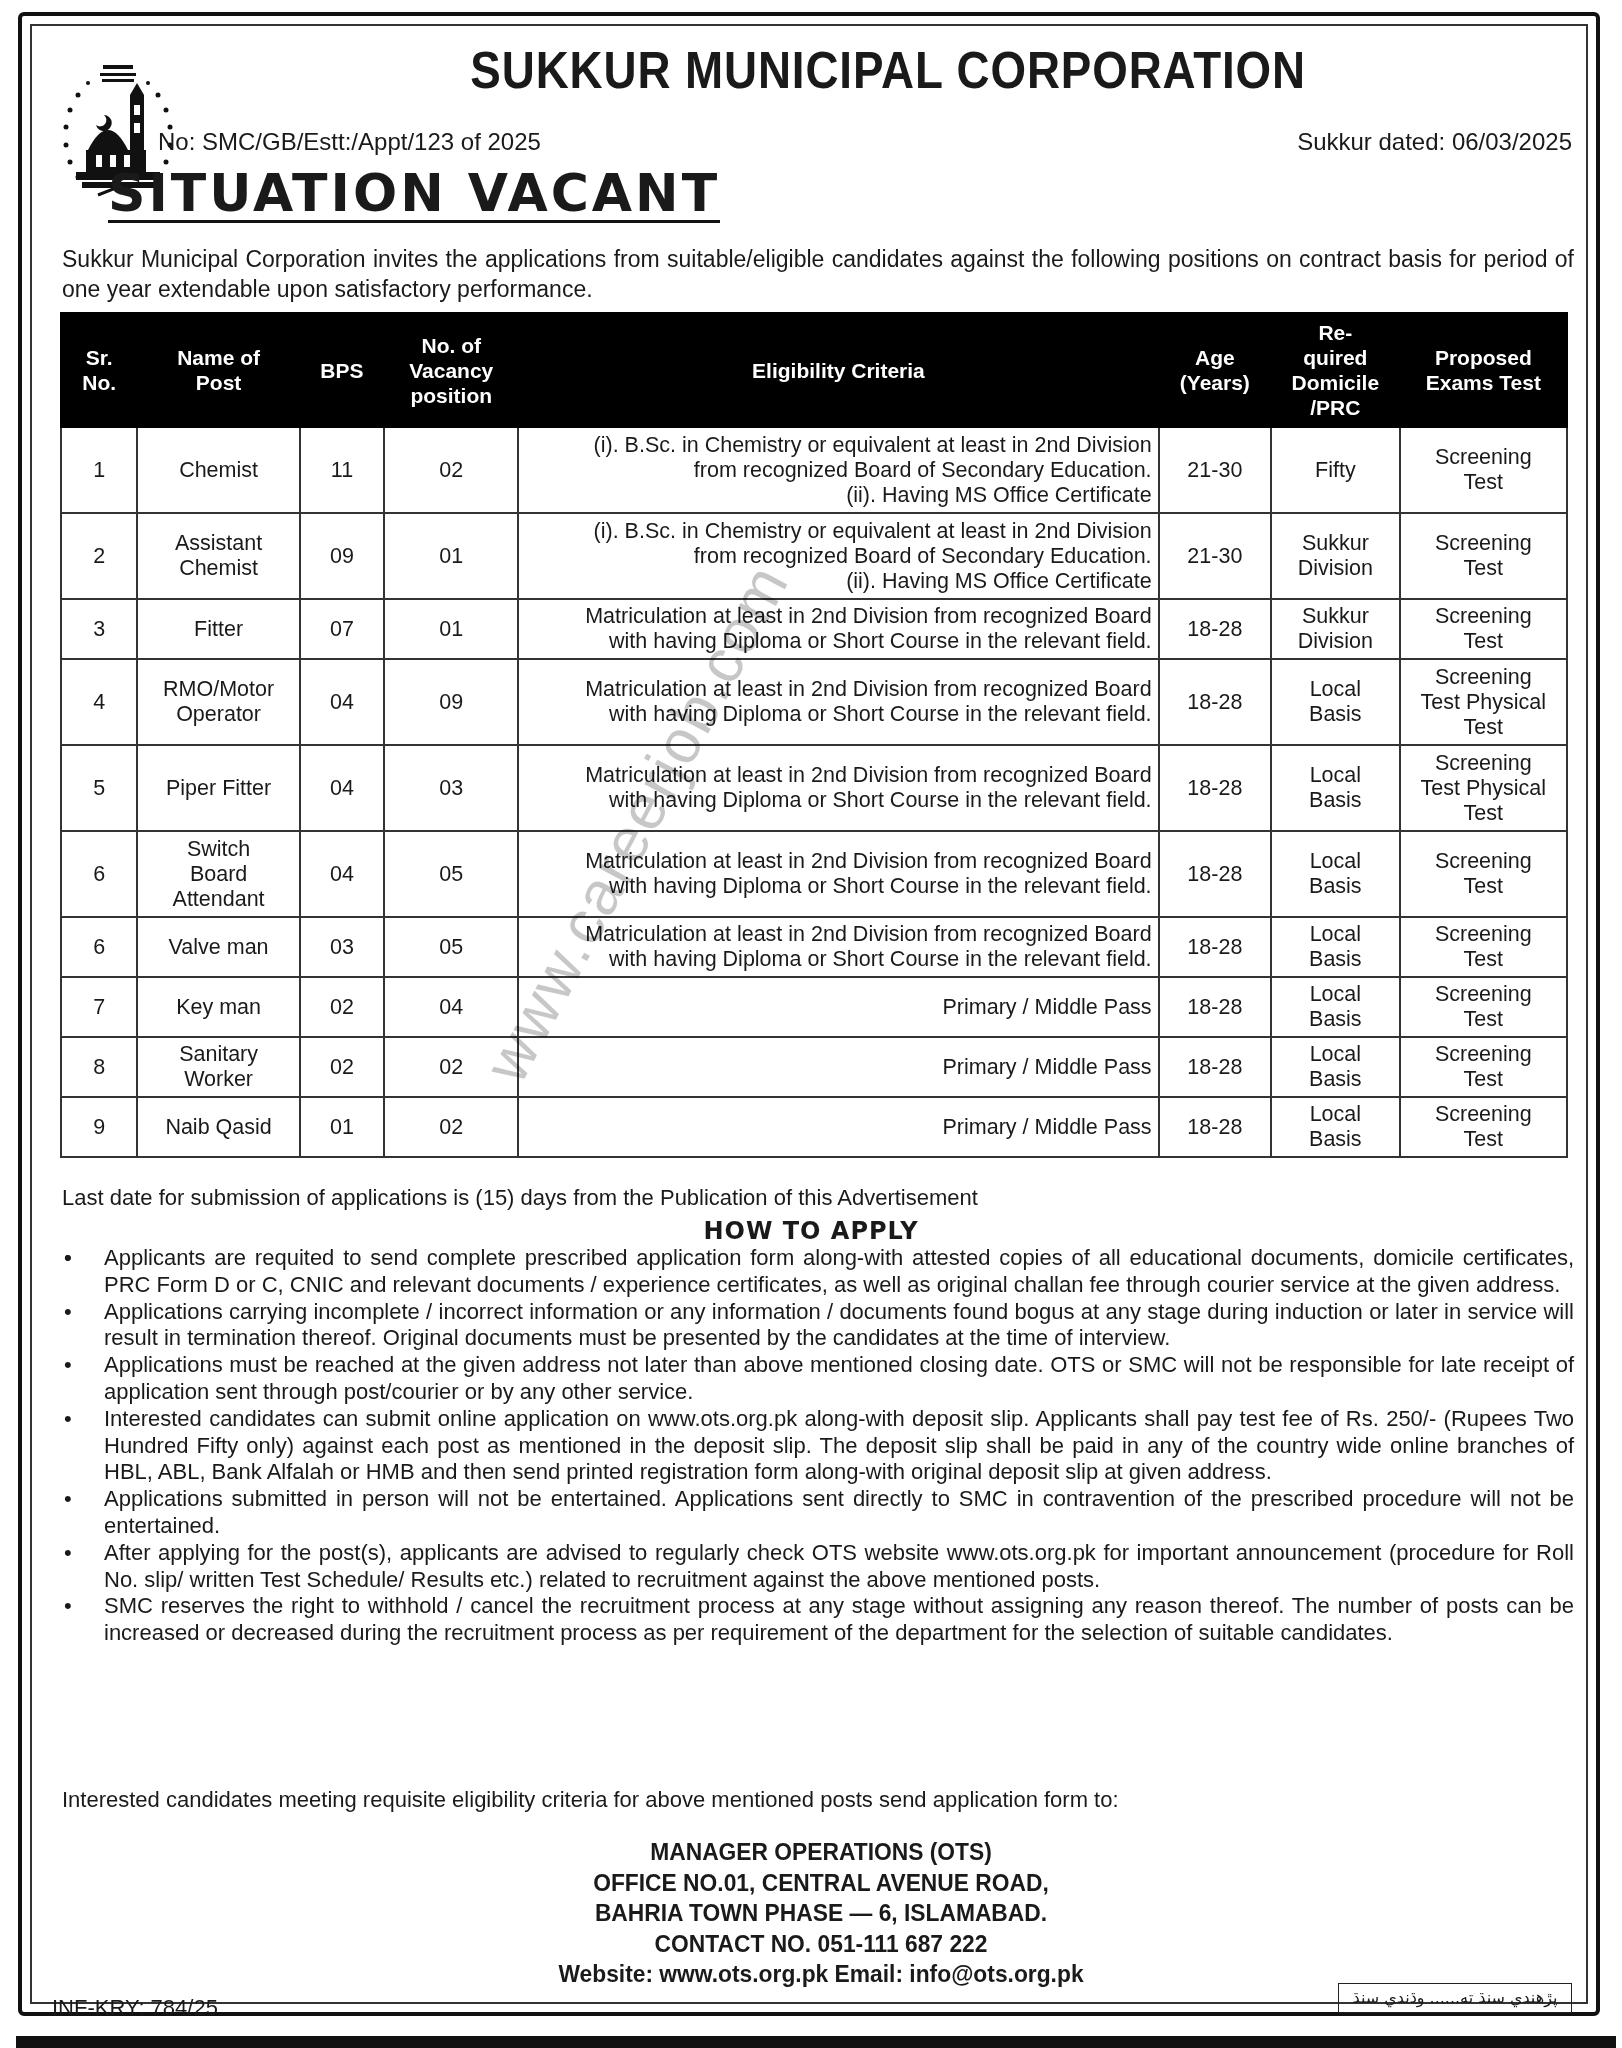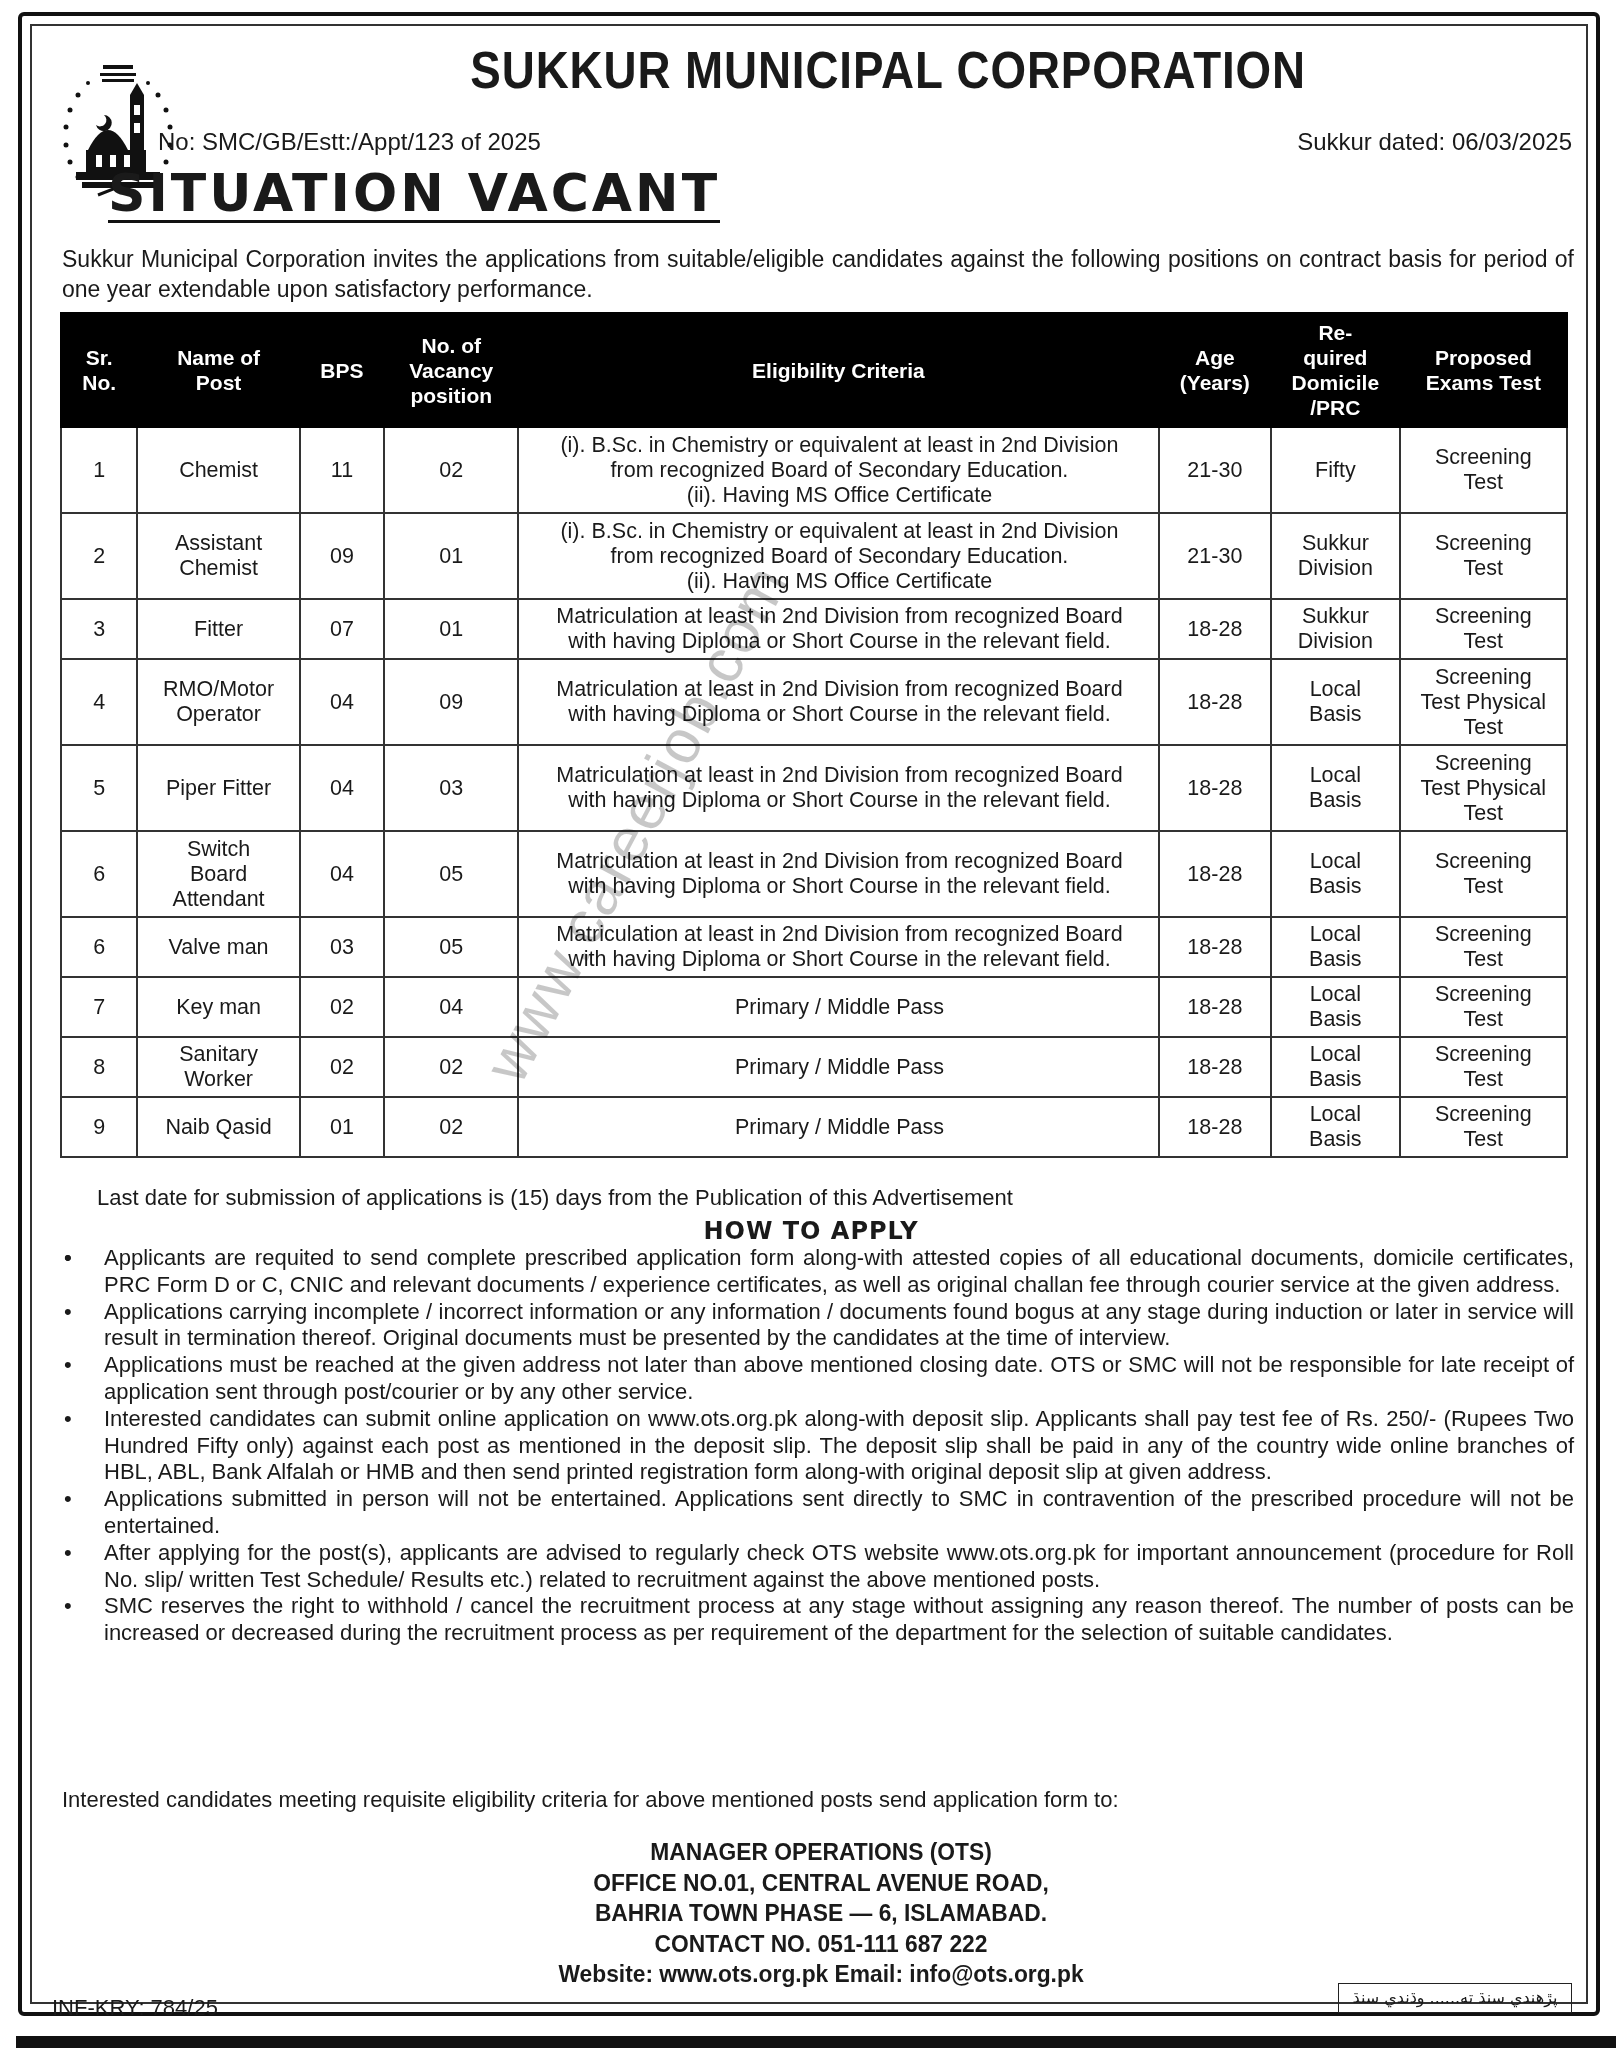--- a/index.html
+++ b/index.html
@@ -19,26 +19,26 @@
   .subtitle { position: absolute; left: 8px; right: 0; top: 166px; padding-left: 100px; }
   .subtitle span { display: inline-block; font-size: 52px; font-weight: bold; letter-spacing: 3px;
                    border-bottom: 3px solid #111; line-height: 54px; font-family: "DejaVu Sans", sans-serif; }
   .intro { position: absolute; left: 62px; right: 48px; top: 244px; font-size: 23px; line-height: 30px; text-align: justify; }
 
   table.jobs { position: absolute; left: 60px; top: 312px; width: 1508px; border-collapse: collapse;
                font-size: 21.5px; line-height: 25px; }
   table.jobs th { background: #000; color: #fff; font-weight: bold; font-size: 21px; line-height: 25px;
                   padding: 4px 4px; text-align: center; border: 2px solid #000; height: 104px; }
   table.jobs td { border: 2px solid #333; text-align: center; vertical-align: middle; padding: 2px 6px; }
-  table.jobs td.elig { text-align: center; padding-left: 8px; margin-top: 44px; }
+  table.jobs td.elig { text-align: right; padding-left: 8px; margin-top: 44px; }
   .c-sr { width: 68px; } .c-name { width: 154px; } .c-bps { width: 76px; } .c-vac { width: 126px; }
   .c-elig { width: 654px; } .c-age { width: 104px; } .c-dom { width: 120px; } .c-exam { width: 160px; }
   tr.r-h3 td { height: 80px; } tr.r-h2l td { height: 54px; }
 
-  .last-date { position: absolute; left: 62px; top: 1185px; font-size: 22px; margin-left: 35px; }
+  .last-date { position: absolute; left: 62px; top: 1185px; font-size: 22px; }
   .how-title { position: absolute; left: 0; right: 0; top: 1217px; text-align: center; font-size: 24px; font-weight: bold; letter-spacing: 1px;
                font-family: "DejaVu Sans", sans-serif; }
   ul.apply { position: absolute; left: 62px; right: 48px; top: 1245px; margin: 0; padding: 0; list-style: none;
              font-size: 22px; line-height: 26.8px; }
   ul.apply li { position: relative; padding-left: 42px; text-align: justify; }
   ul.apply li .bullet { position: absolute; left: 2px; top: 0; }
   .send-to { position: absolute; left: 62px; top: 1787px; font-size: 22px; }
   .address { position: absolute; left: 0; right: 0; top: 1825px; text-align: center; font-weight: bold;
              font-size: 24px; line-height: 30.5px; padding-left: 20px; margin-top: 12px; }
   .address div { transform: scaleX(0.95); }

